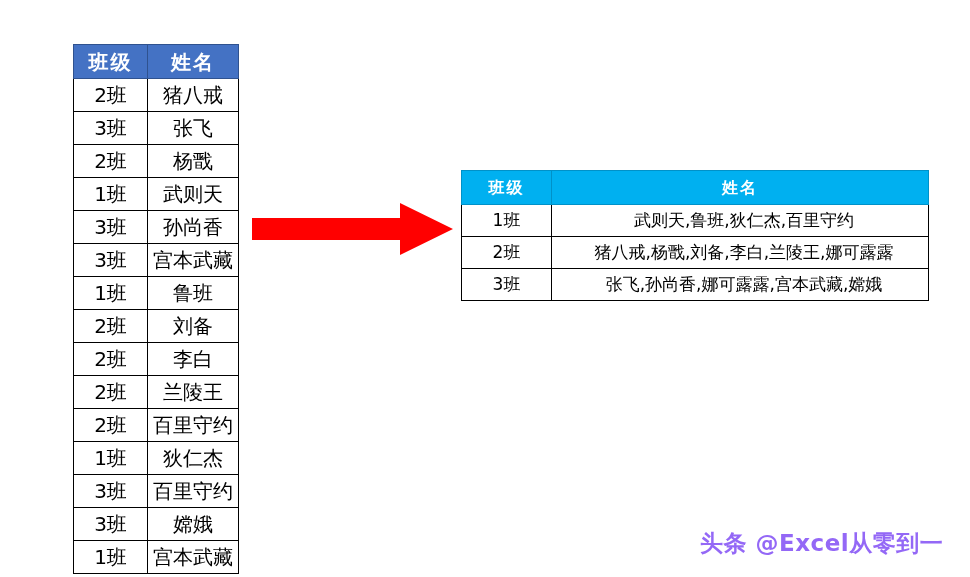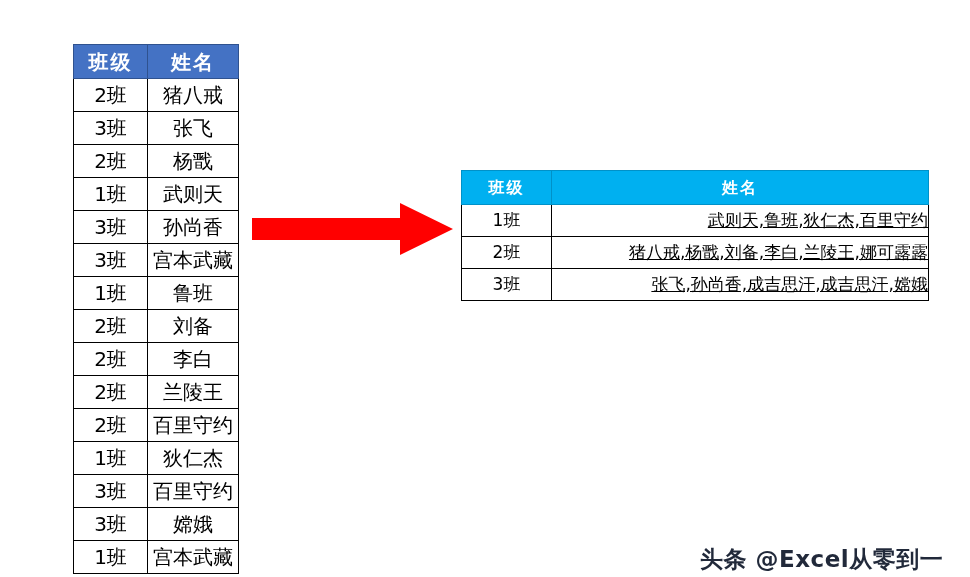--- a/index.html
+++ b/index.html
@@ -80,43 +80,42 @@
     height: 33px;
     border: 1px solid #0091C8;
   }
   .res-col-class { width: 90px; }
   .res-col-name  { width: 377px; }
   .res-table td.cls {
     text-align: center;
     font-size: 17px;
   }
   .res-table td.names {
-    text-align: right;
+    text-align: center;
     padding-left: 8px;
     font-size: 17px;
     white-space: nowrap;
-    text-decoration: underline;
   }
 
   
   .arrow-wrap {
     position: absolute;
     left: 252px;
     top: 202px;
     width: 202px;
     height: 54px;
   }
 
   
   .watermark {
     position: absolute;
     left: 700px;
-    top: 544px;
+    top: 528px;
     font-size: 23px;
-    color: #0f172a;
+    color: #8b5cf6;
     font-weight: bold;
     letter-spacing: 0.5px;
     white-space: nowrap;
     opacity: 0.92;
   }
 </style>
 </head>
 <body>
 
 <div id="canvas">
@@ -217,20 +216,20 @@
       <tr>
         <td class="cls">1班</td>
         <td class="names">武则天,鲁班,狄仁杰,百里守约</td>
       </tr>
       <tr>
         <td class="cls">2班</td>
         <td class="names">猪八戒,杨戬,刘备,李白,兰陵王,娜可露露</td>
       </tr>
       <tr>
         <td class="cls">3班</td>
-        <td class="names">张飞,孙尚香,成吉思汗,成吉思汗,嫦娥</td>
+        <td class="names">张飞,孙尚香,娜可露露,宫本武藏,嫦娥</td>
       </tr>
     </tbody>
   </table>
 
   <div class="watermark">头条 @Excel从零到一</div>
 
 </div>
 
 </body></html>

